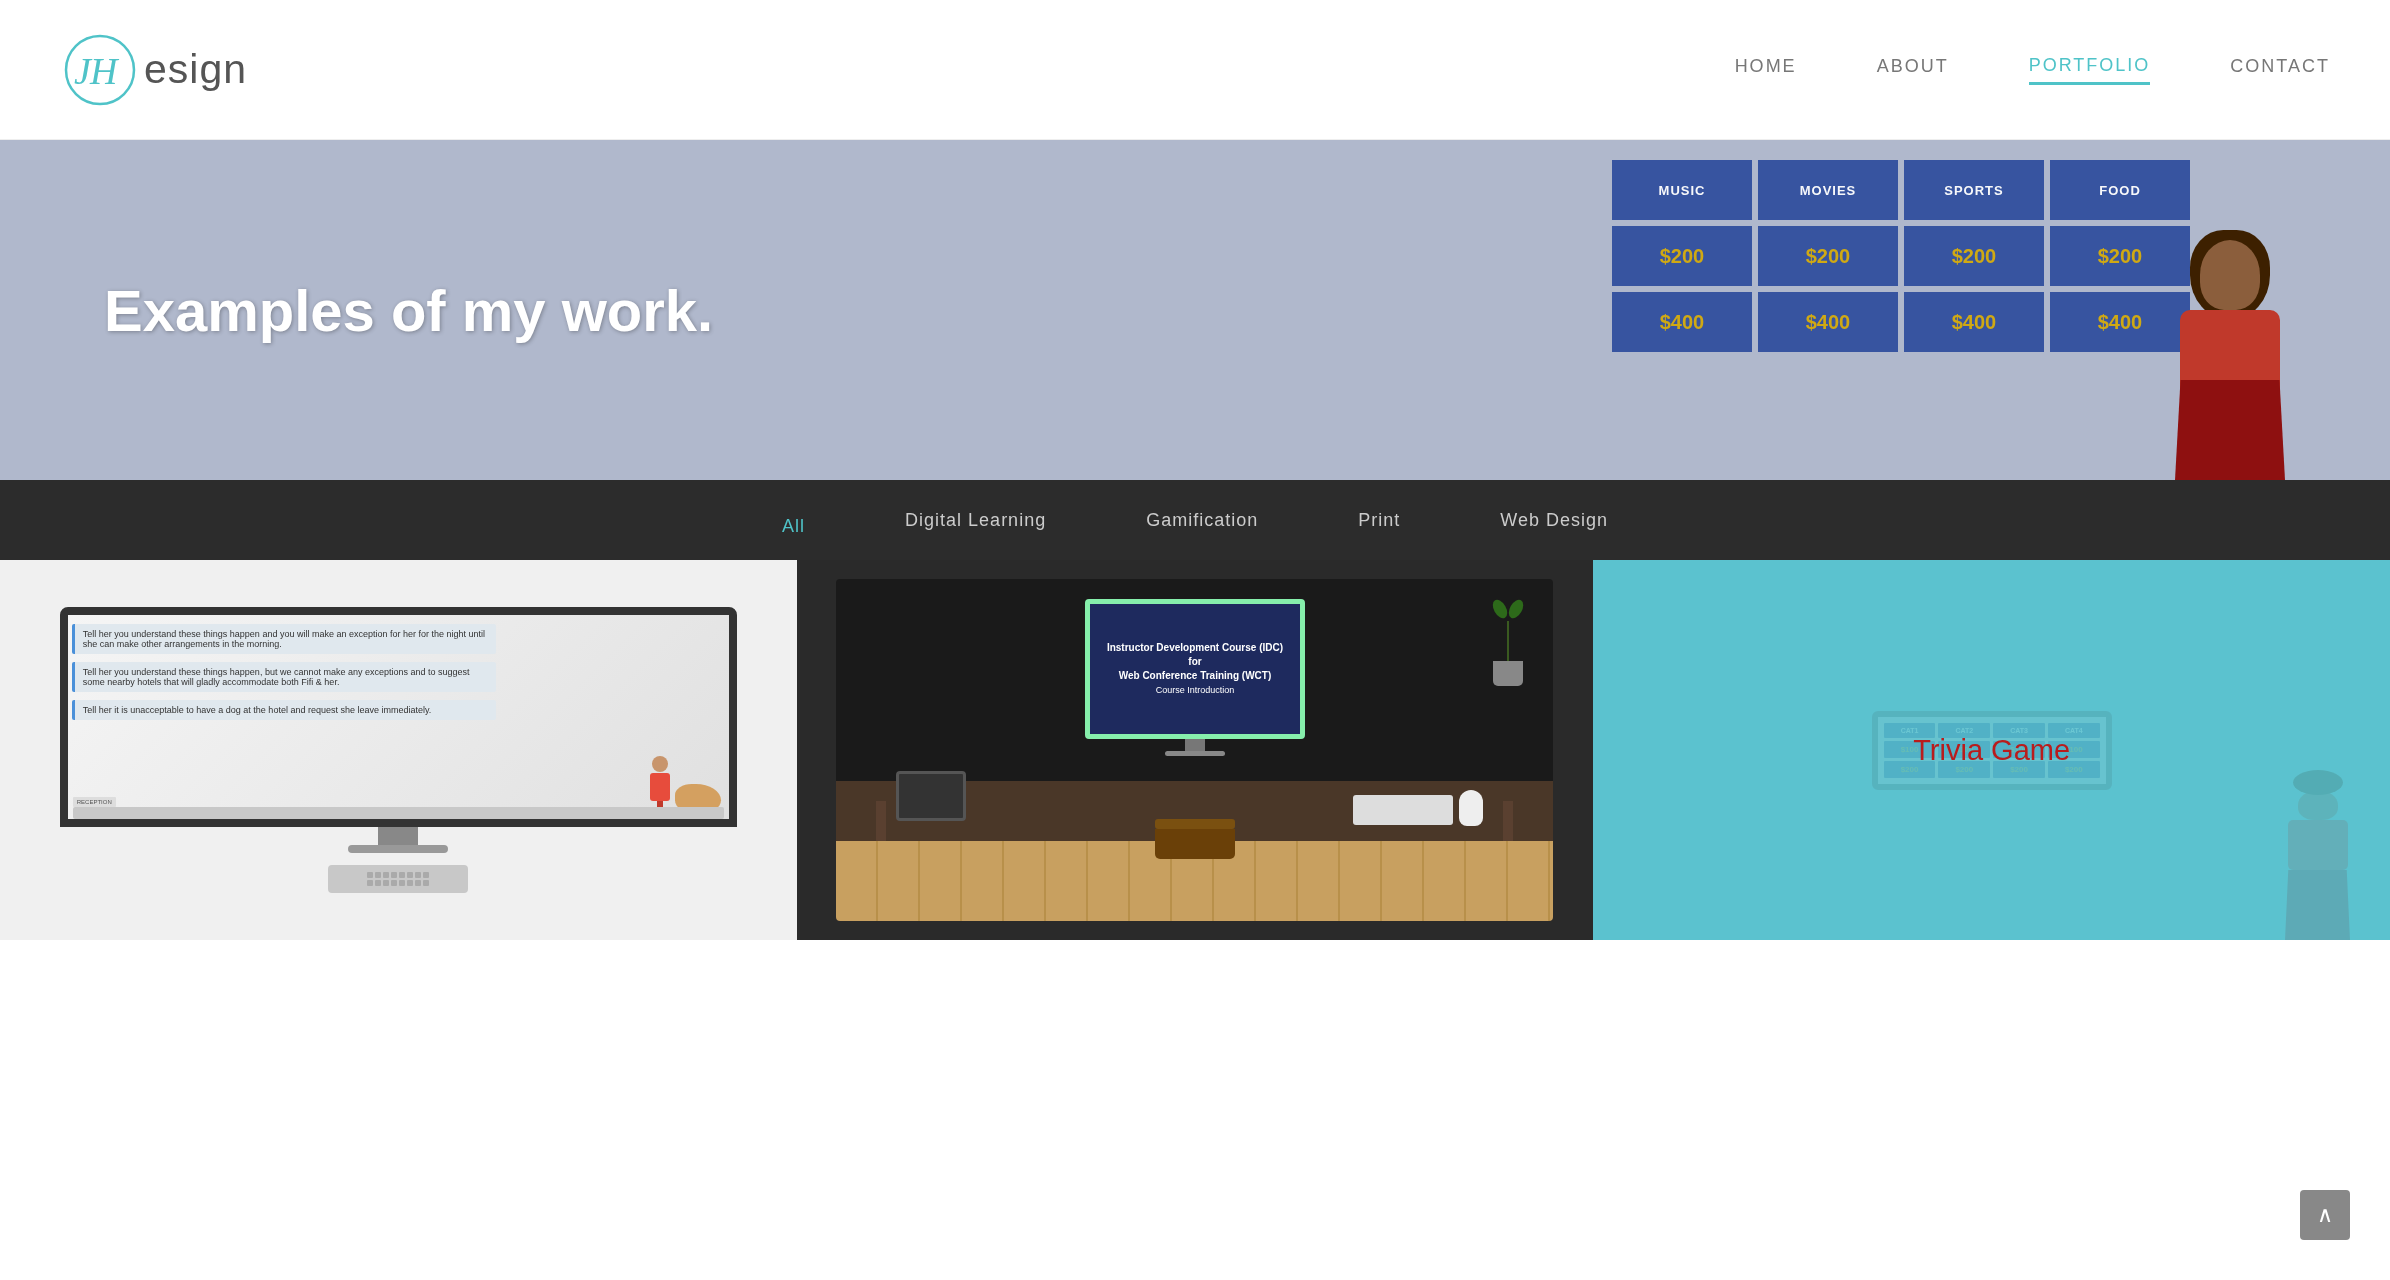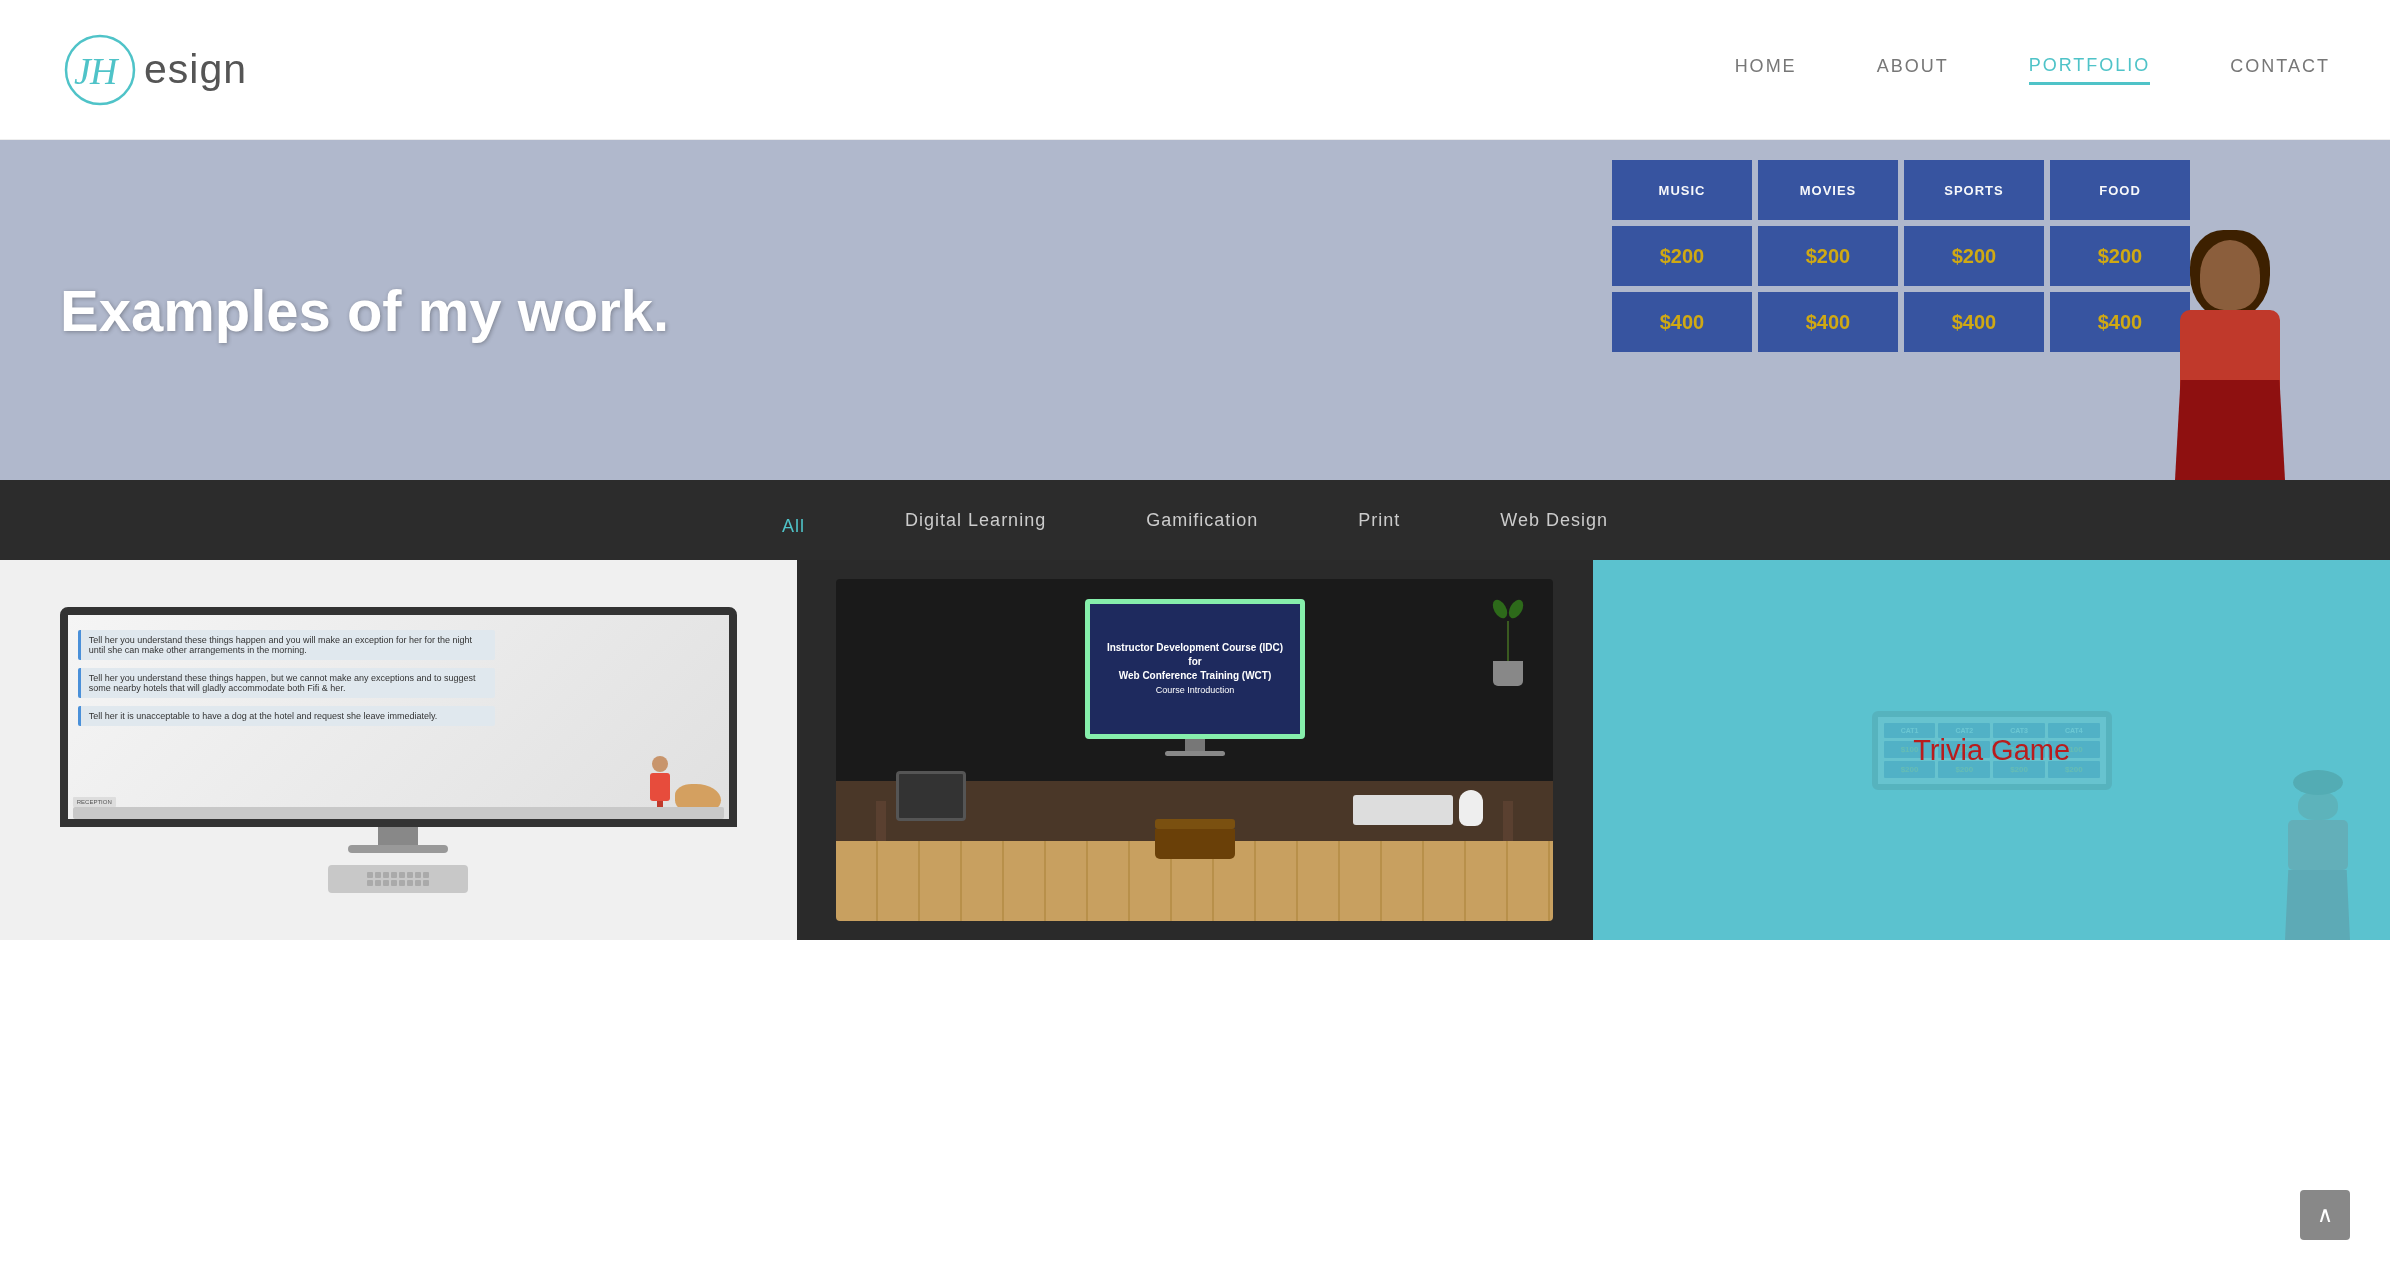--- a/index.html
+++ b/index.html
@@ -52,20 +52,21 @@
 
     
     .hero {
       position: relative;
       width: 100%;
       height: 340px;
       background: linear-gradient(to right, rgba(180,190,210,0.7) 0%, rgba(120,130,160,0.6) 40%, rgba(80,90,130,0.7) 100%);
       overflow: hidden;
       display: flex;
       align-items: center;
+      padding-left: 44px;
     }
     .hero-bg {
       position: absolute;
       inset: 0;
       background: #b0b8cc;
       z-index: 0;
     }
     
     .jeopardy-board {
       position: absolute;
@@ -221,21 +222,21 @@
       position: relative;
     }
     .monitor-screen-inner {
       width: 100%;
       height: 100%;
       background: linear-gradient(135deg, #f5f5f5, #e0e0e0);
       display: flex;
       flex-direction: column;
       align-items: flex-start;
       justify-content: flex-start;
-      padding: 10px;
+      padding: 4px;
       gap: 8px;
     }
     .screen-option {
       background: #e0e8ee;
       border-left: 3px solid #4a90d9;
       padding: 5px 8px;
       font-size: 9px;
       color: #333;
       width: 65%;
       border-radius: 2px;

